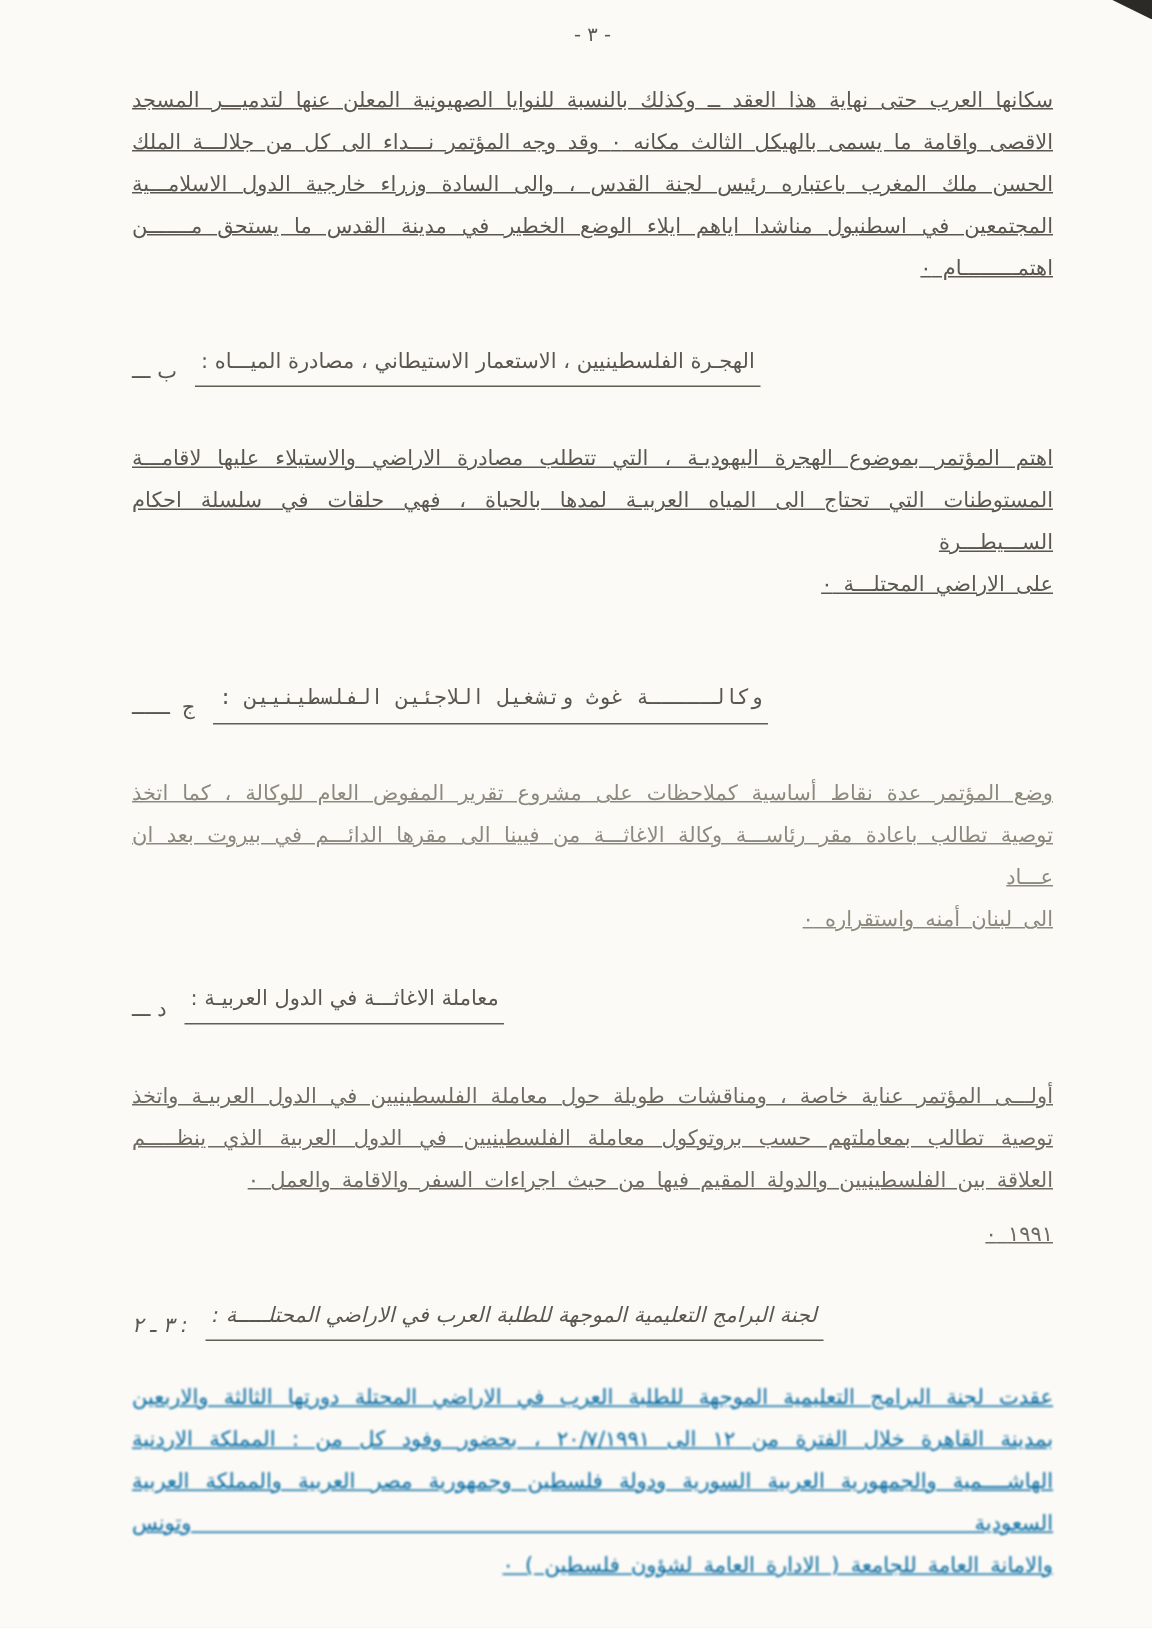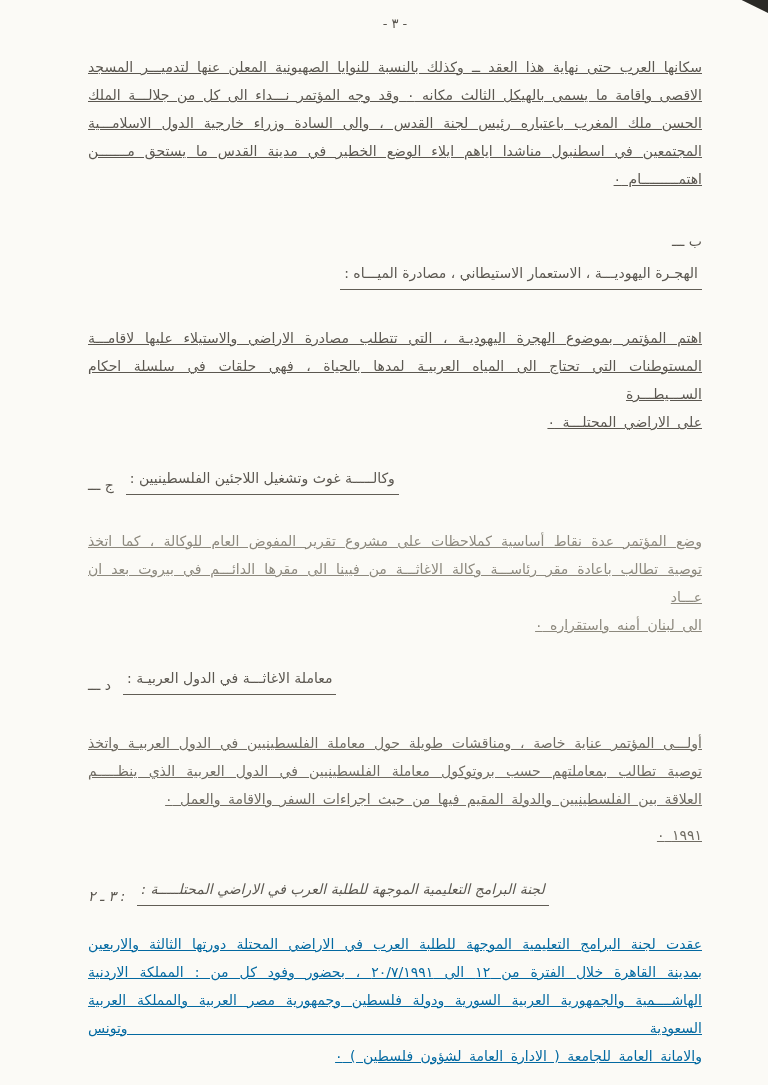--- a/index.html
+++ b/index.html
@@ -81,23 +81,23 @@
   }
   .marker-num { direction: ltr; }
   .heading {
     direction: rtl;
     padding: 0 4px 6px 4px;
     border-bottom: 1px solid #615d55;
   }
 
   
   .mt-para-a   { margin-top: 22px; }
-  .mt-head-b   { margin-top: 38px; flex-direction: column; }
+  .mt-head-b   { margin-top: 38px; }
   .mt-para-b   { margin-top: 34px; }
-  .mt-head-c   { margin-top: 32px; }
+  .mt-head-c   { margin-top: 52px; font-family: Liberation Mono, monospace; }
   .mt-para-c   { margin-top: 32px; }
   .mt-head-d   { margin-top: 29px; }
   .mt-para-d1  { margin-top: 34px; }
   .mt-para-d2  { margin-top: 8px; }
   .mt-head-32  { margin-top: 30px; font-style: italic; }
   .mt-para-e   { margin-top: 24px; }
 </style>
 </head>
 <body>
 
@@ -109,21 +109,21 @@
 
     <div class="page-number">- ٣ -</div>
 
     <div class="para tone-dark mt-para-a">
       <div class="pbody">سكانها العرب حتى نهاية هذا العقد ــ وكذلك بالنسبة للنوايا الصهيونية المعلن عنها لتدميـــر المسجد الاقصى واقامة ما يسمى بالهيكل الثالث مكانه ٠ وقد وجه المؤتمر نـــداء الى كل من جلالـــة الملك الحسن ملك المغرب باعتباره رئيس لجنة القدس ، والى السادة وزراء خارجية الدول الاسلامـــية المجتمعين في اسطنبول مناشدا اياهم ايلاء الوضع الخطير في مدينة القدس ما يستحق مـــــــن</div>
       <div class="plast">اهتمـــــــــام ٠</div>
     </div>
 
     <div class="heading-row mt-head-b">
       <span class="marker">ب ـــ</span>
-      <span class="heading">الهجـرة اليهوديـــة ، الاستعمار الاستيطاني ، مصادرة الميـــاه :</span>
+      <span class="heading">الهجـرة الفلسطينيين ، الاستعمار الاستيطاني ، مصادرة الميـــاه :</span>
     </div>
     <div class="para tone-dark mt-para-b">
       <div class="pbody">اهتم المؤتمر بموضوع الهجرة اليهوديـة ، التي تتطلب مصادرة الاراضي والاستيلاء عليها لاقامـــة المستوطنات التي تحتاج الى المياه العربيـة لمدها بالحياة ، فهي حلقات في سلسلة احكام الســـيطـــرة</div>
       <div class="plast">على الاراضي المحتلـــة ٠</div>
     </div>
 
     <div class="heading-row mt-head-c">
       <span class="marker">ج ـــ</span>
       <span class="heading">وكالـــــة غوث وتشغيل اللاجئين الفلسطينيين :</span>
     </div>

